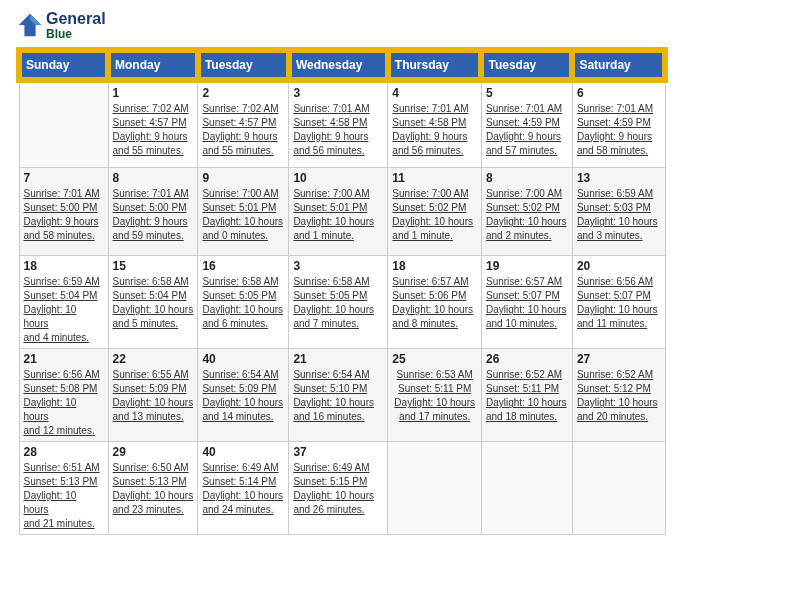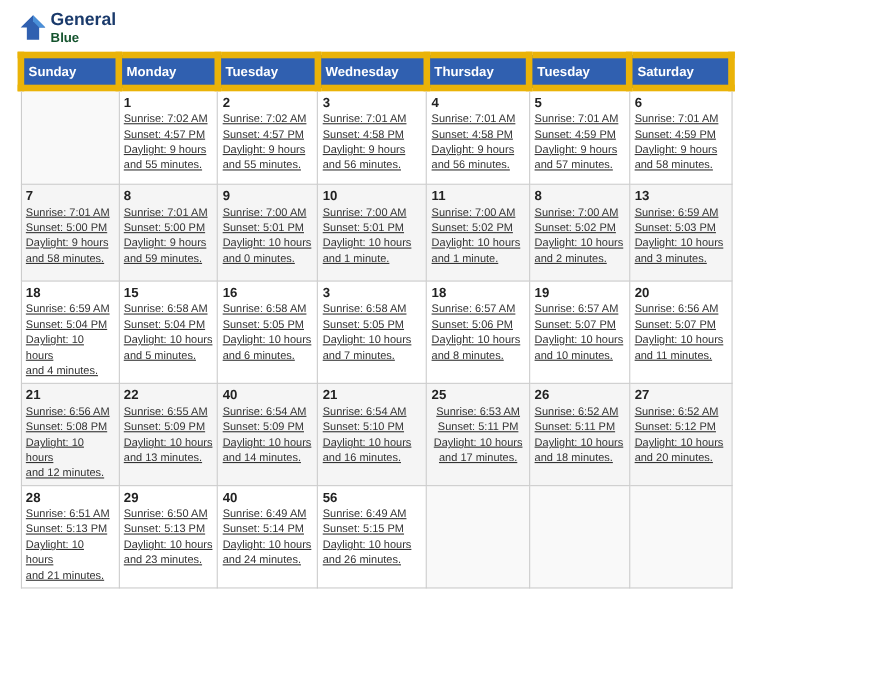--- a/index.html
+++ b/index.html
@@ -332,21 +332,21 @@
 and 23 minutes.</div>
           </td>
           <td>
             <span class="day-num">40</span>
             <div class="day-info" style="white-space: pre-line;">Sunrise: 6:49 AM
 Sunset: 5:14 PM
 Daylight: 10 hours
 and 24 minutes.</div>
           </td>
           <td>
-            <span class="day-num">56</span>
+            <span class="day-num">37</span>
             <div class="day-info" style="white-space: pre-line;">Sunrise: 6:49 AM
 Sunset: 5:15 PM
 Daylight: 10 hours
 and 26 minutes.</div>
           </td>
           <td class="empty-cell"></td>
           <td class="empty-cell"></td>
           <td class="empty-cell"></td>
         </tr>
       </tbody>

